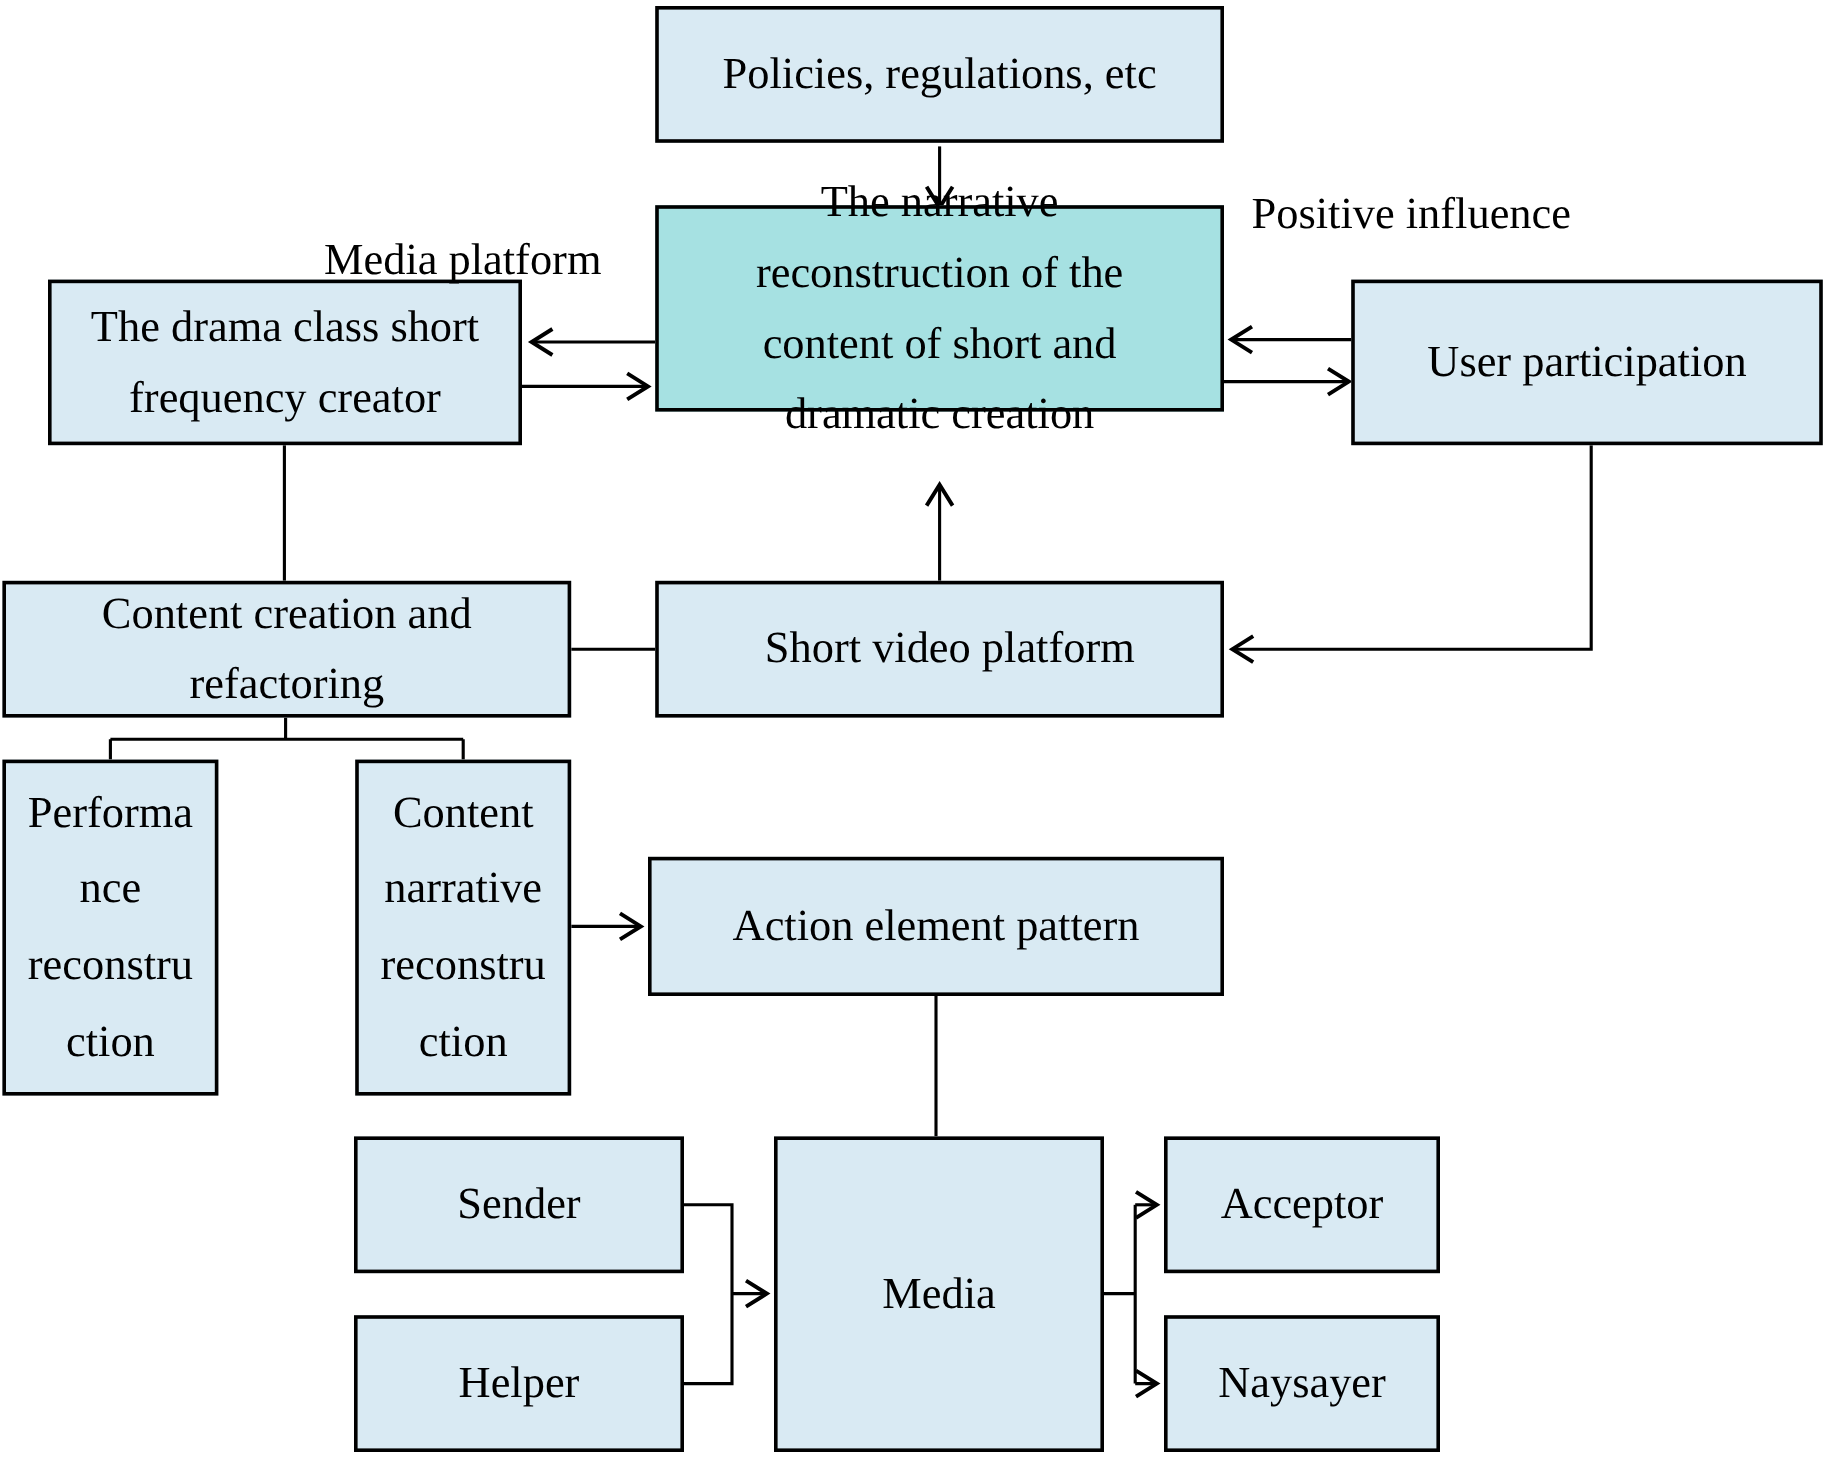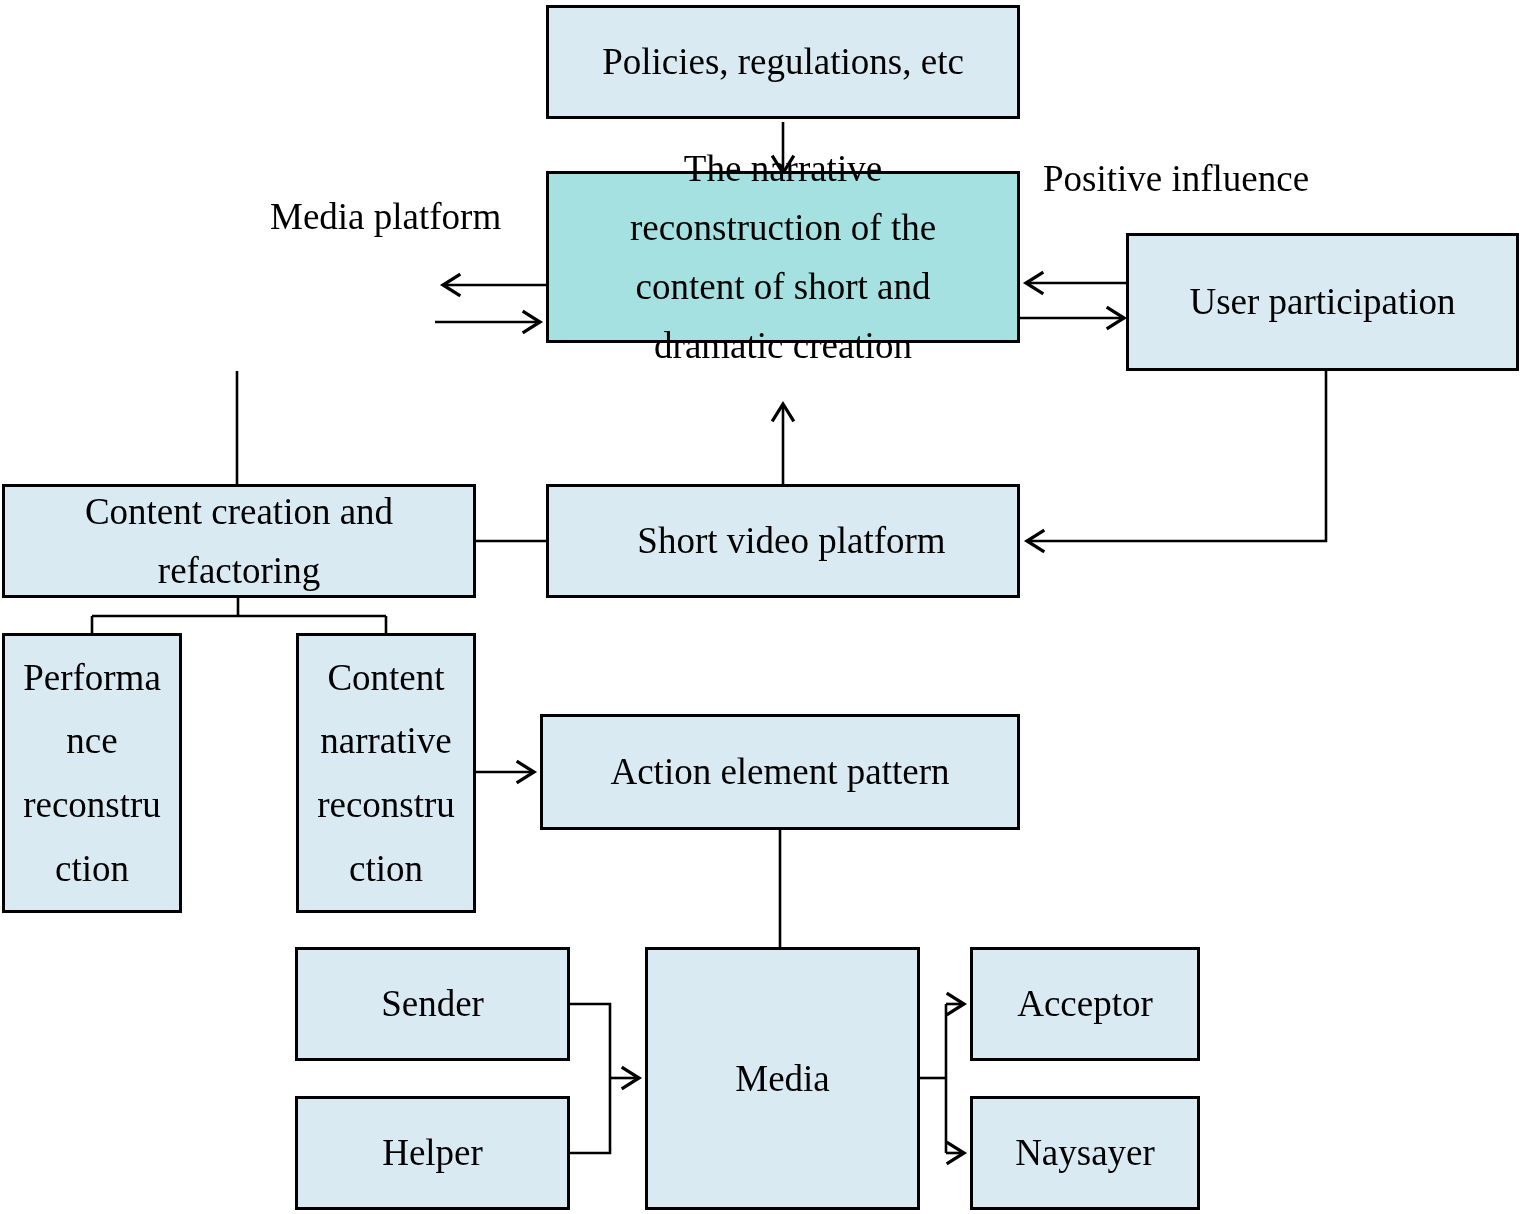--- a/index.html
+++ b/index.html
@@ -95,20 +95,22 @@
     <path class="connector" d="M946,1153 H964" marker-end="url(#ah)"></path>
   </svg>
 
   <div class="box b-policies">Policies, regulations, etc</div>
 
   <div class="box b-narrative highlight">The narrative
 reconstruction of the
 content of short and
 dramatic creation</div>
 
+  <div class="box b-drama">The drama class short
+frequency creator</div>
 
   <div class="box b-user">User participation</div>
 
   <div class="box b-content">Content creation and
 refactoring</div>
 
   <div class="box b-platform">Short video platform</div>
 
   <div class="box b-perf tallbox">Performa
 nce

